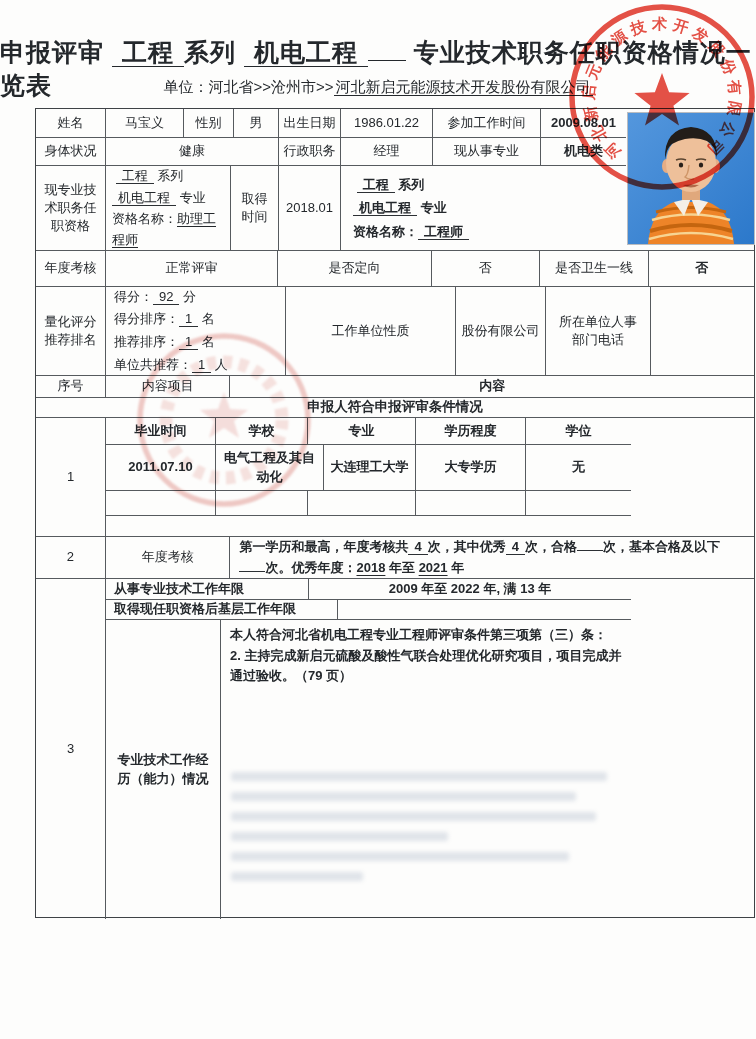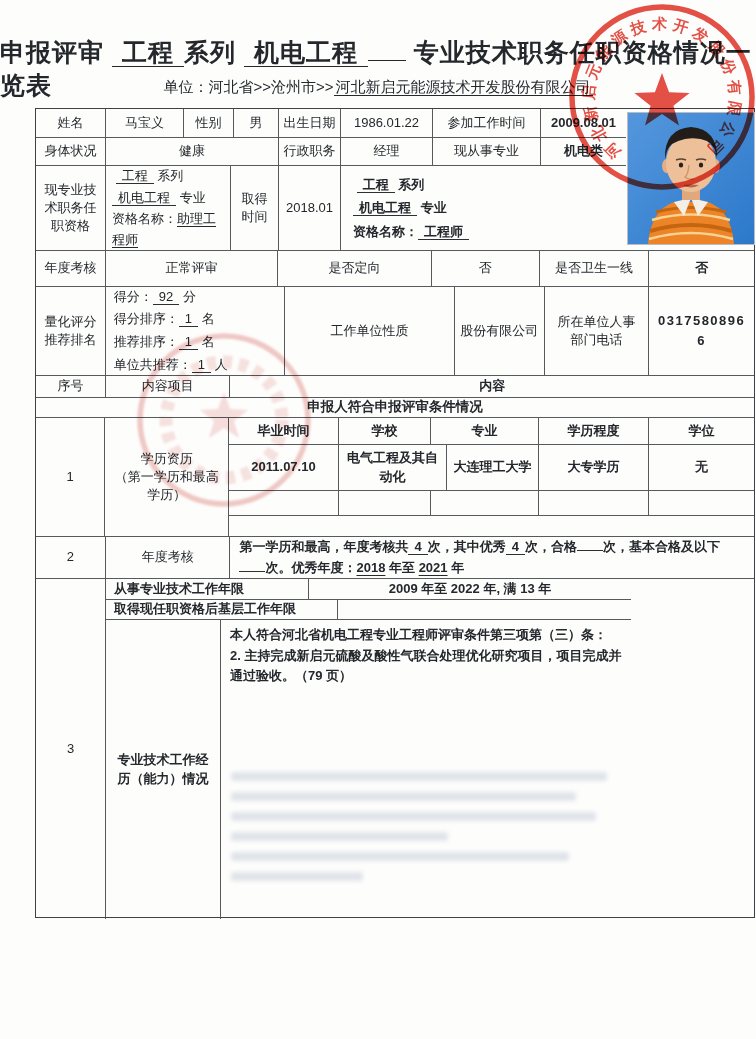--- a/index.html
+++ b/index.html
@@ -152,37 +152,33 @@
           <div><span>得分：</span><span class="uv">92</span> <span>分</span></div>
           <div><span>得分排序：</span><span class="uv">1</span> <span>名</span></div>
           <div><span>推荐排序：</span><span class="uv">1</span> <span>名</span></div>
           <div><span>单位共推荐：</span><span class="uv">1</span> <span>人</span></div>
         </div>
       </div>
       <div class="td" style="width:170px">工作单位性质</div>
       <div class="td" style="width:90px">股份有限公司</div>
       <div class="td ml" style="width:105px">所在单位人事
 部门电话</div>
-      <div class="td phone last" style="width:105px">03175808966</div>
     </div>
 
     <div class="tr" style="height:22px">
       <div class="td" style="width:70px">序号</div>
       <div class="td" style="width:125px">内容项目</div>
       <div class="td last" style="width:525px">内容</div>
     </div>
     <div class="tr" style="height:20px">
       <div class="td last" style="width:720px;font-size:13.5px">申报人符合申报评审条件情况</div>
     </div>
 
     <div class="tr" style="height:119px">
       <div class="td" style="width:70px">1</div>
-      <div class="td ml" style="width:125px">学历资历
-（第一学历和最高
-学历）</div>
       <div class="col last" style="width:525px">
         <div class="tr" style="height:27px">
           <div class="td" style="width:110px">毕业时间</div>
           <div class="td" style="width:92px">学校</div>
           <div class="td" style="width:108px">专业</div>
           <div class="td" style="width:110px">学历程度</div>
           <div class="td last" style="width:105px">学位</div>
         </div>
         <div class="tr" style="height:46px">
           <div class="td" style="width:110px">2011.07.10</div>

